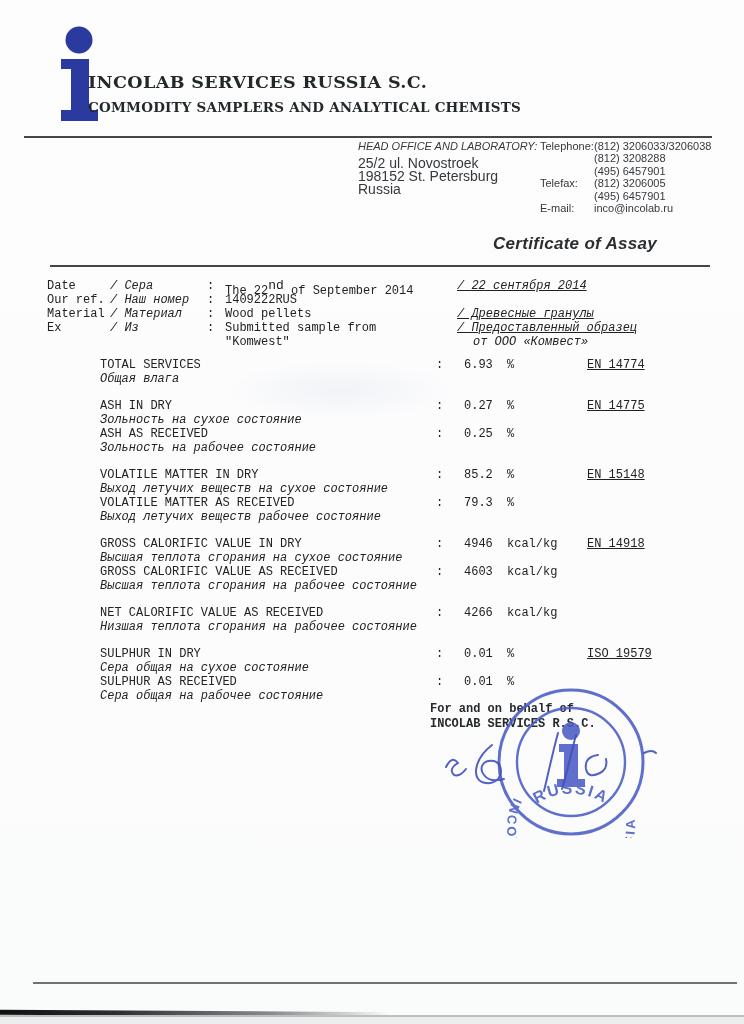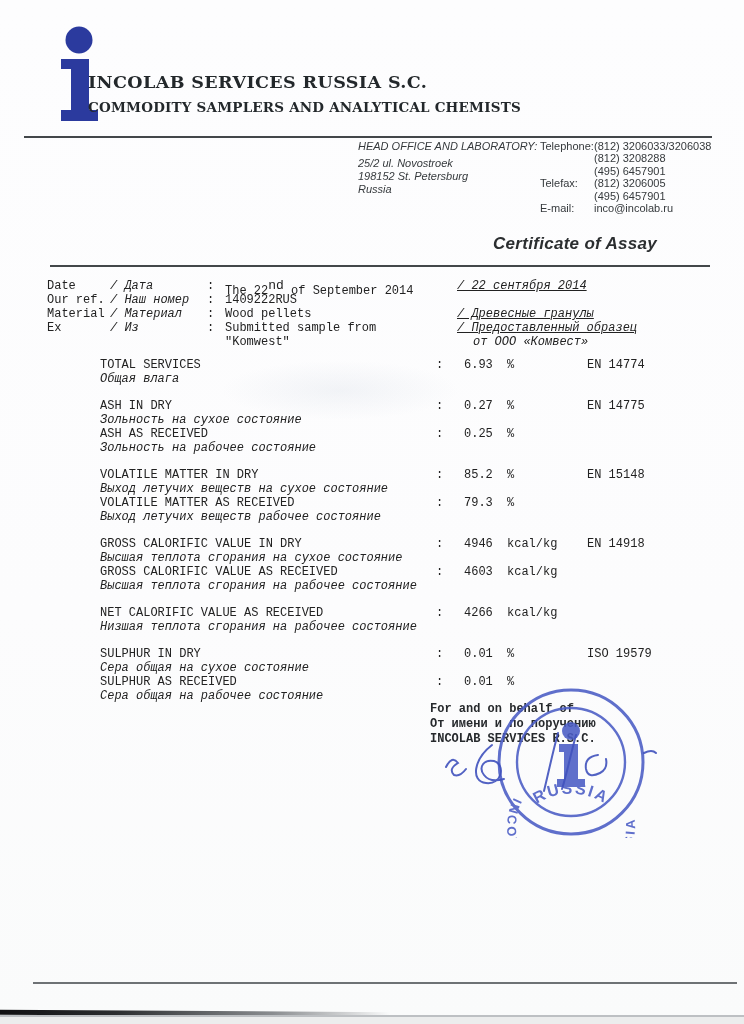--- a/index.html
+++ b/index.html
@@ -16,21 +16,21 @@
     font-family:"DejaVu Serif", serif;font-weight:700;font-size:17.5px;
     letter-spacing:.4px;color:#23282b;}
   .tagline{position:absolute;left:88px;top:99px;
     font-family:"DejaVu Serif", serif;font-weight:700;font-size:13.5px;
     letter-spacing:.2px;color:#23282b;}
   .rule-top{position:absolute;left:24px;top:136px;width:688px;height:2px;background:#43474a;}
   
   .office-heading{position:absolute;left:358px;top:140px;
     font-family:"Liberation Sans", sans-serif;font-style:italic;font-size:11px;color:#35393c;}
   .office-address{position:absolute;left:358px;top:157px;
-    font-family:"Liberation Sans", sans-serif;font-size:11px;line-height:13px;color:#35393c;font-style:italic;}
+    font-family:"Liberation Sans", sans-serif;font-size:14px;line-height:13px;color:#35393c;}
   .contacts{position:absolute;left:540px;top:140px;
     font-family:"Liberation Sans", sans-serif;font-size:11px;color:#35393c;}
   .contact-row{display:flex;line-height:12.4px;}
   .contact-label{width:54px;flex:none;}
   
   .cert-title{position:absolute;left:440px;top:234px;width:270px;text-align:center;
     font-family:"Liberation Sans", sans-serif;font-style:italic;font-weight:700;
     font-size:17px;letter-spacing:.3px;color:#2b2e30;}
   .rule-title{position:absolute;left:50px;top:265px;width:660px;height:2px;background:#43474a;}
   
@@ -46,21 +46,21 @@
   .m-vru{position:absolute;left:457px;top:0;font-style:italic;white-space:pre;text-decoration:underline;}
   .m-vru2{position:absolute;left:473px;top:14px;font-style:italic;white-space:pre;}
   
   .results{position:absolute;left:0;top:358px;width:744px;font-size:12px;line-height:14px;}
   .r-entry{position:relative;height:28px;}
   .r-entry.gap{margin-top:13px;}
   .r-name{position:absolute;left:100px;top:0;white-space:pre;}
   .r-colon{position:absolute;left:436px;top:0;}
   .r-value{position:absolute;left:464px;top:0;white-space:pre;}
   .r-unit{position:absolute;left:507px;top:0;white-space:pre;}
-  .r-method{position:absolute;left:587px;top:0;white-space:pre;}
+  .r-method{position:absolute;left:587px;top:0;white-space:pre;text-decoration:underline;}
   .r-ru{position:absolute;left:100px;top:14px;font-style:italic;white-space:pre;}
   
   .sig-block{position:absolute;left:430px;top:702px;width:240px;
     font-size:12px;line-height:15px;font-weight:700;color:#26292c;}
   .stamp{position:absolute;left:495px;top:686px;opacity:.88;}
   .sig-svg{position:absolute;left:430px;top:715px;}
   
   .rule-footer{position:absolute;left:33px;top:982px;width:704px;height:2px;background:#55595d;opacity:.85;}
   .edge-dark{position:absolute;left:0;top:1011px;width:390px;height:5px;
     background:linear-gradient(90deg,#101012 0%,#2c2e30 30%,#8a8d90 70%,rgba(160,162,165,0) 100%);
@@ -117,21 +117,21 @@
       <span>inco@incolab.ru</span>
     </div>
   </div>
 
   <div class="cert-title">Certificate of Assay</div>
   <div class="rule-title"></div>
 
   <div class="meta">
     <div class="meta-row">
       <span class="m-label">Date</span>
-      <span class="m-lru">/ Дата</span>
+      <span class="m-lru">/ Сера</span>
       <span class="m-colon">:</span>
       <span class="m-value"><span>The 22</span><sup>nd</sup><span> of September 2014</span></span>
       <span class="m-vru">/ 22 сентября 2014</span>
     </div>
     <div class="meta-row">
       <span class="m-label">Our ref.</span>
       <span class="m-lru">/ Наш номер</span>
       <span class="m-colon">:</span>
       <span class="m-value">1409222RUS</span>
     </div>
@@ -232,21 +232,20 @@
       <span class="r-name">SULPHUR AS RECEIVED</span>
       <span class="r-colon">:</span>
       <span class="r-value">0.01</span>
       <span class="r-unit">%</span>
       <span class="r-ru">Сера общая на рабочее состояние</span>
     </div>
   </div>
 
   <div class="sig-block">
     <div>For and on behalf of</div>
-    <div>От имени и по поручению</div>
     <div>INCOLAB SERVICES R.S.C.</div>
   </div>
 
   <svg class="stamp" width="152" height="152" viewBox="0 0 152 152">
     <defs>
       <path id="ringPath" d="M21 108 A64 64 0 1 0 131 108" fill="none"></path>
       <path id="bottomPath" d="M34 124 A62 62 0 0 1 118 124" fill="none"></path>
     </defs>
     <circle cx="76" cy="76" r="72" fill="none" stroke="#4a5cc5" stroke-width="3"></circle>
     <circle cx="76" cy="76" r="54" fill="none" stroke="#4a5cc5" stroke-width="2.4"></circle>

